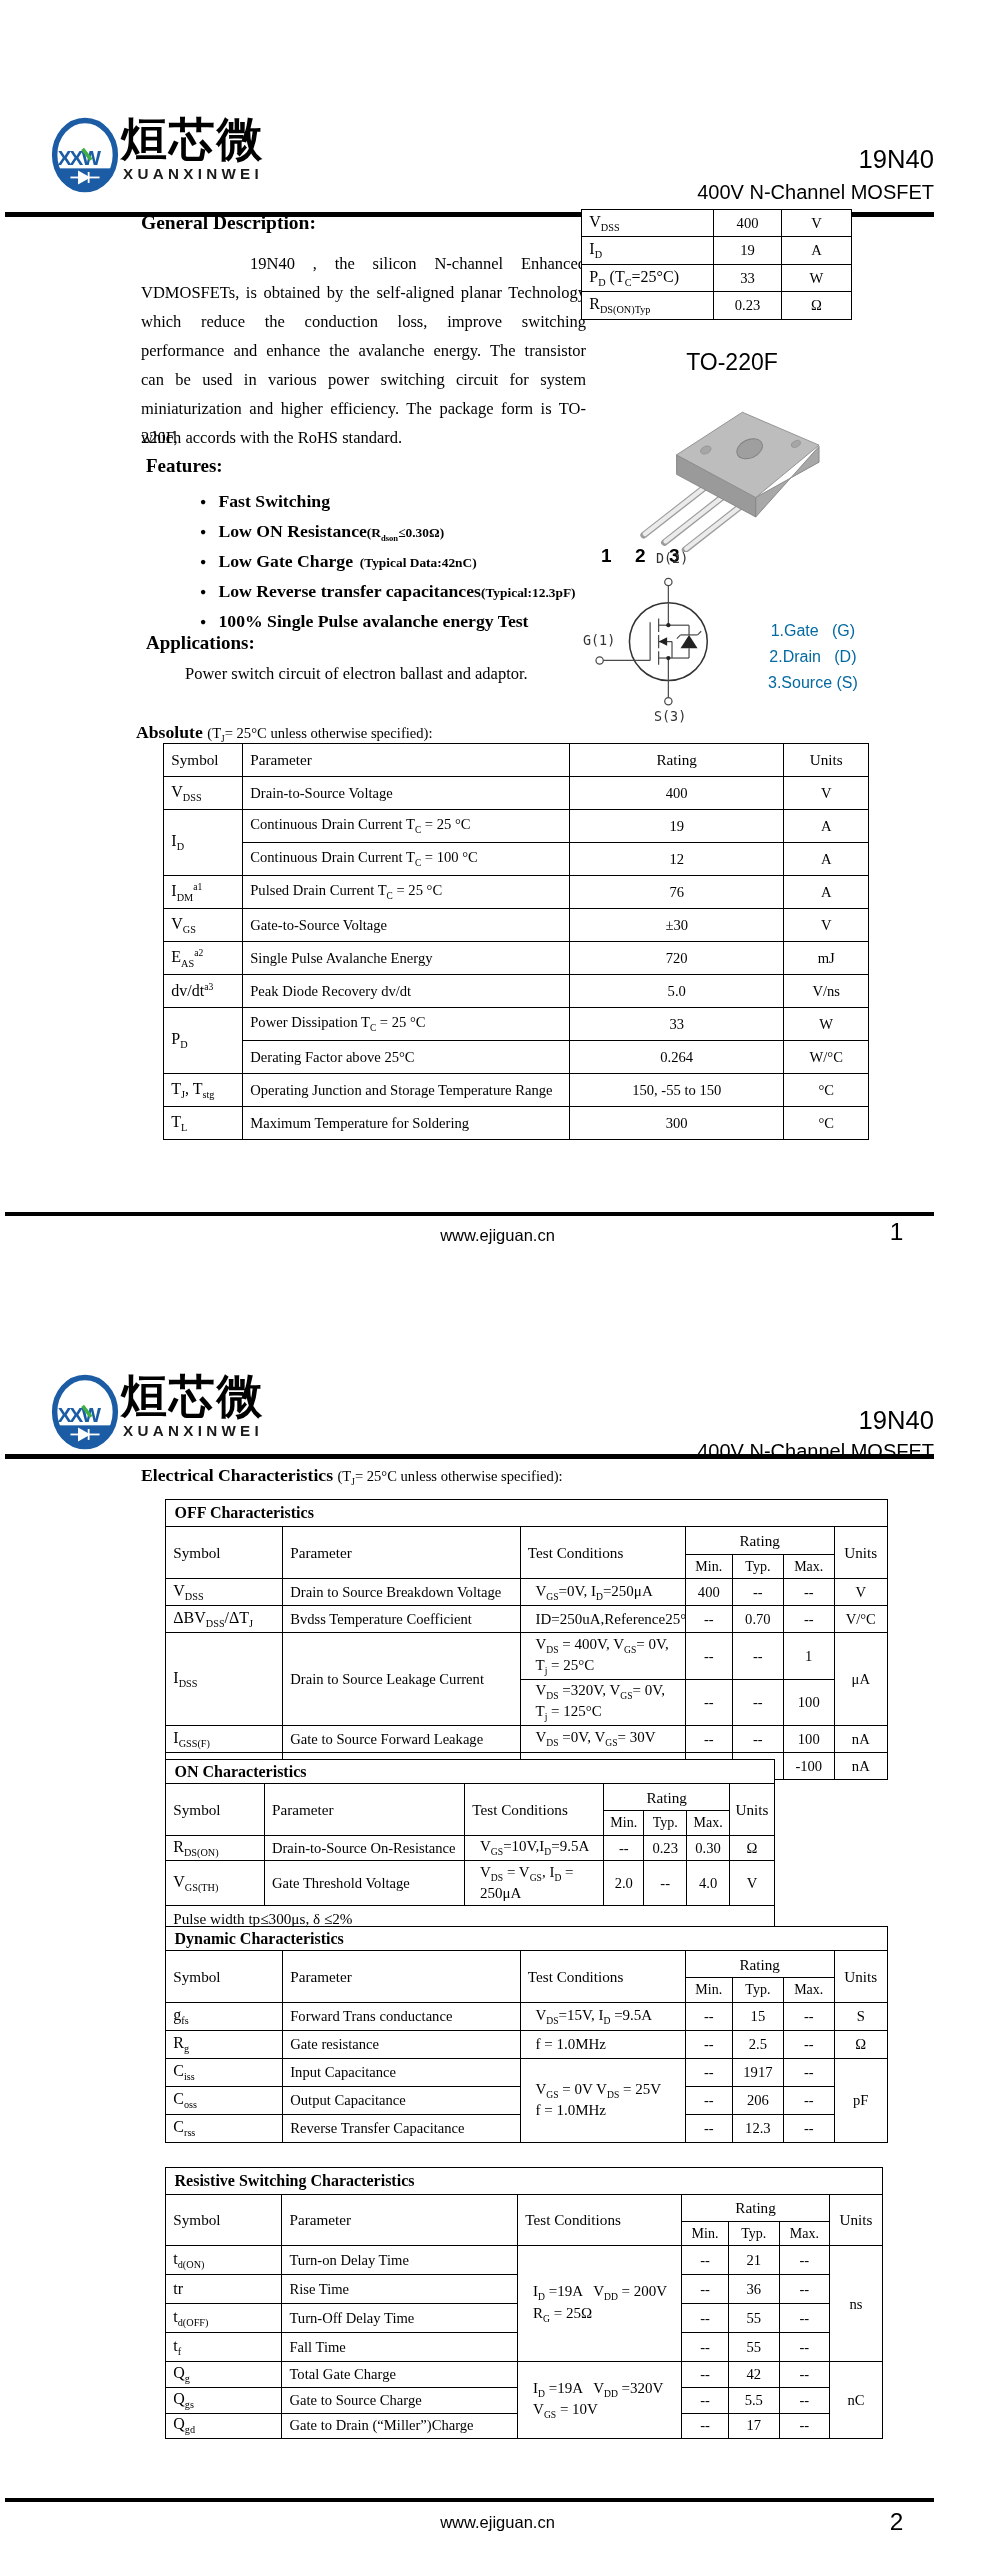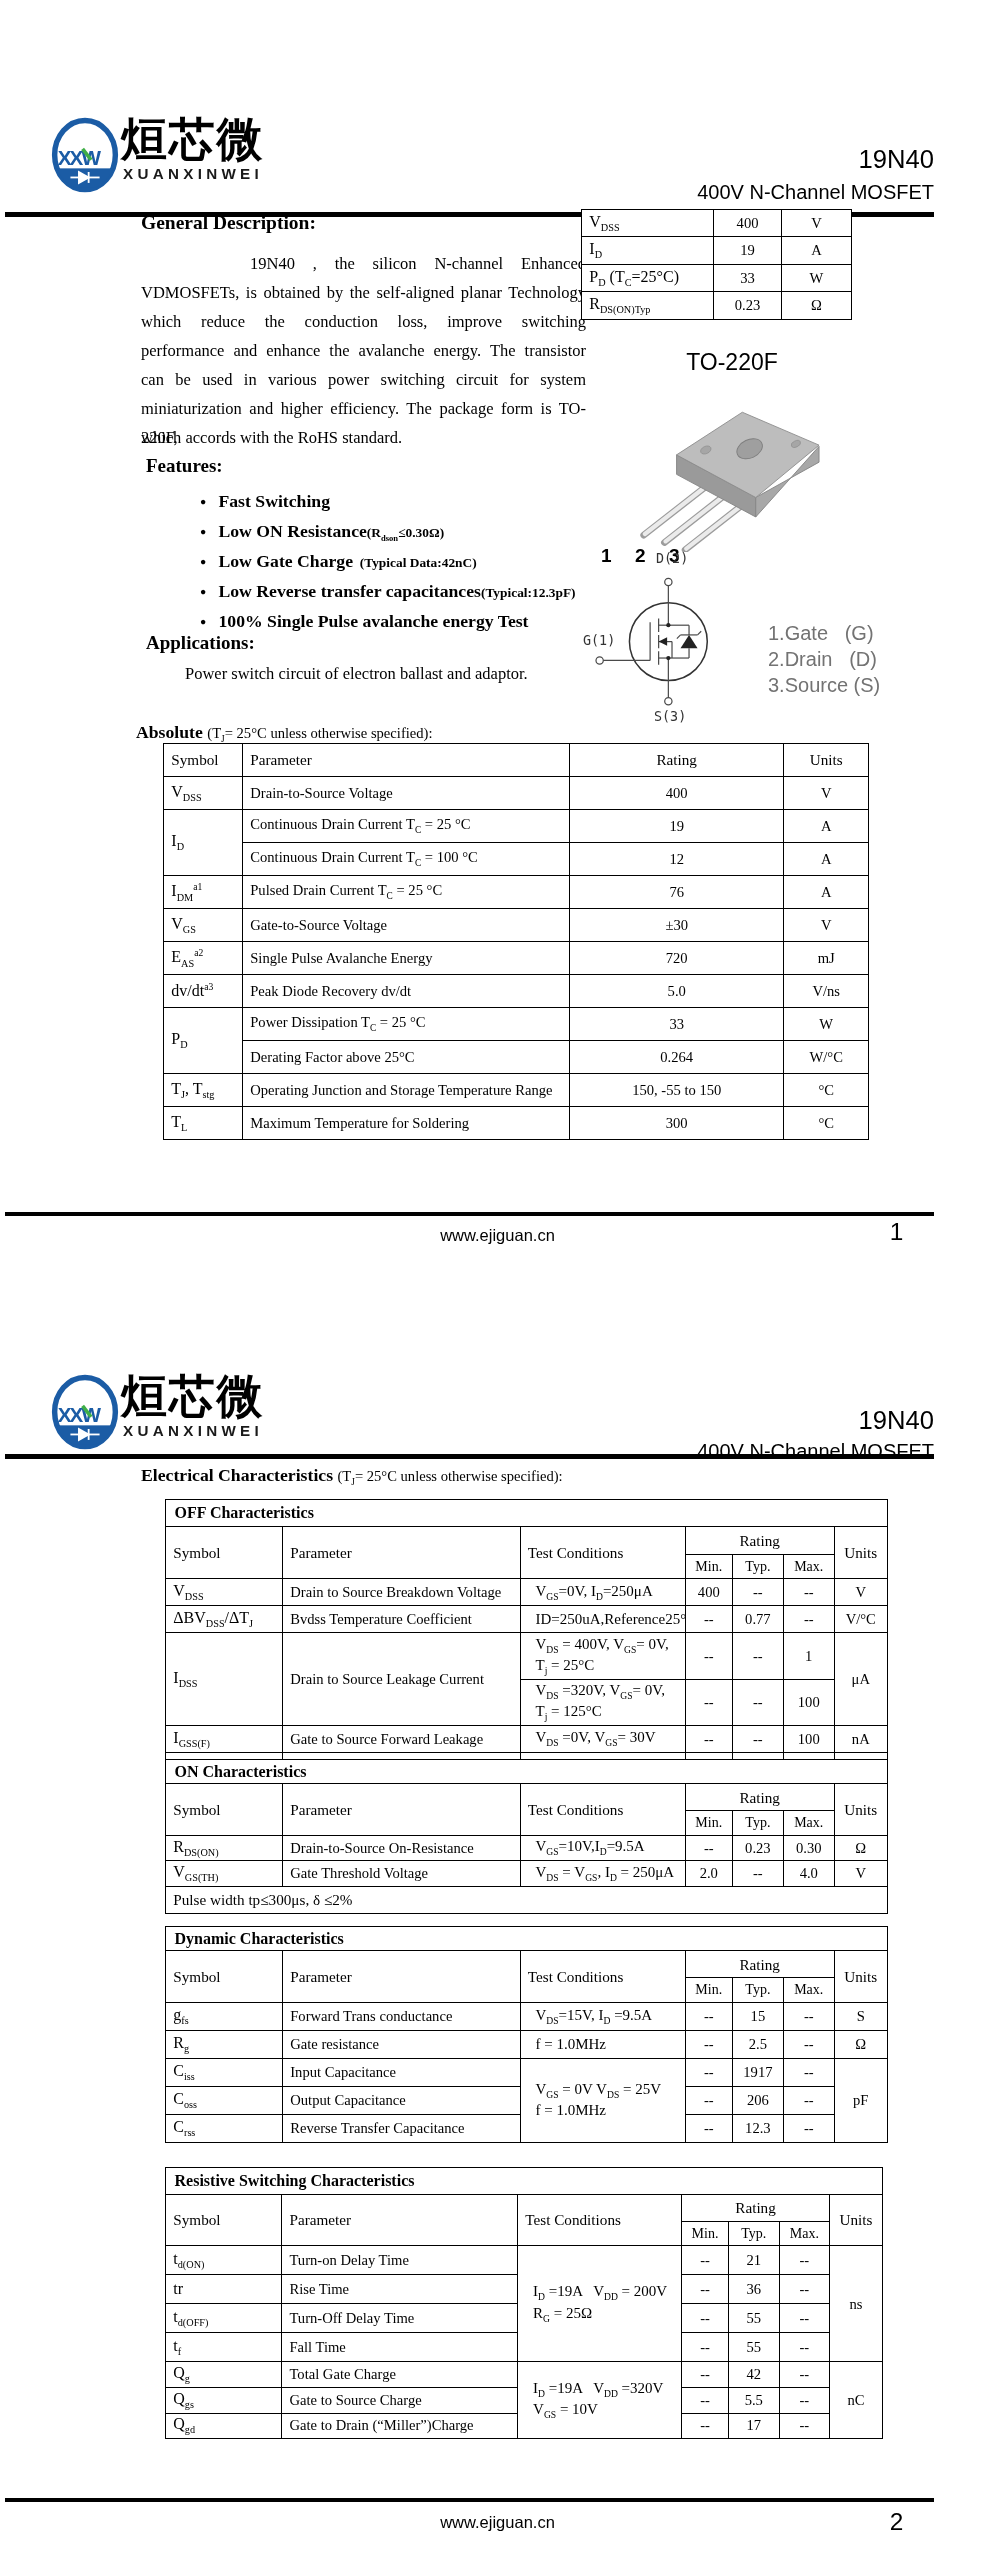--- a/index.html
+++ b/index.html
@@ -48,27 +48,27 @@
   .h-abs .rest, .h-el .rest { font-weight:normal; font-size:14.6px; }
 
   
   .t-quick  { left:581px; top:209px; width:271px; }
   .pkg-label{ left:659px; top:349px; width:146px; text-align:center; font-family:"Liberation Sans",sans-serif; font-size:23px; }
   .pkg-art  { left:623px; top:390px; }
   .pins123  { left:601px; top:545px; font-family:"Liberation Sans",sans-serif; font-size:19px; font-weight:bold; letter-spacing:9.1px; }
   .sym-art  { left:582px; top:561px; }
   .lab { font-family:"DejaVu Sans Mono","Liberation Mono",monospace; font-size:13.4px; color:#333; }
   .lab-d { left:656px; top:551px; } .lab-g { left:583px; top:633px; } .lab-s { left:654px; top:709px; }
-  .pinlist { left:768px; top:622px; font-family:"Liberation Sans",sans-serif; font-size:20px; color:#737373; }
+  .pinlist { left:768px; top:622px; font-family:"Liberation Sans",sans-serif; font-size:16px; color:#0369a1;text-align:center; }
   .pinlist div { height:26px; }
 
   
   .t-abs { left:163px; top:743px; width:706px; }
   .t-off { left:165px; top:211px;  width:723px; }
-  .t-on  { left:165px; top:471px;  width:723px; }
+  .t-on  { left:165px; top:471px;  width:610px; }
   .t-dyn { left:165px; top:638px; width:723px; }
   .t-res { left:165px; top:879px; width:718px; }
   table.dt { position:absolute; border-collapse:collapse; table-layout:fixed; background:#fff; border:1.8px solid #000; }
   .dt td { border:0.6px solid #000; font-family:"Liberation Serif","DejaVu Serif",serif; font-size:14.6px;
            line-height:1.15; text-align:center; vertical-align:middle; padding:1.2px 3.7px; overflow:hidden; }
   .dt td.l   { text-align:left; padding-left:7.3px; }
   .dt td.sym { font-size:16px; }
   .dt td.tc  { text-align:left; font-size:15px; padding-left:15px; line-height:1.3; }
   .dt tr.hd td  { font-size:15.2px; }
   .dt tr.hd2 td { font-size:14px; border-bottom:1.8px solid #000; }
@@ -377,21 +377,21 @@
           <td>400</td>
           <td>--</td>
           <td>--</td>
           <td>V</td>
         </tr>
         <tr class="g" style="height: 27px;">
           <td class="l sym">ΔBV<sub>DSS</sub>/ΔT<sub>J</sub></td>
           <td class="l">Bvdss Temperature Coefficient</td>
           <td class="tc">ID=250uA,Reference25°C</td>
           <td>--</td>
-          <td>0.77</td>
+          <td>0.70</td>
           <td>--</td>
           <td>V/°C</td>
         </tr>
         <tr class="g" style="height: 35px;">
           <td rowspan="2" class="l sym">I<sub>DSS</sub></td>
           <td rowspan="2" class="l">Drain to Source Leakage Current</td>
           <td class="tc">V<sub>DS</sub> = 400V, V<sub>GS</sub>= 0V,<br>T<sub>j</sub> = 25°C</td>
           <td>--</td>
           <td>--</td>
           <td>1</td>

